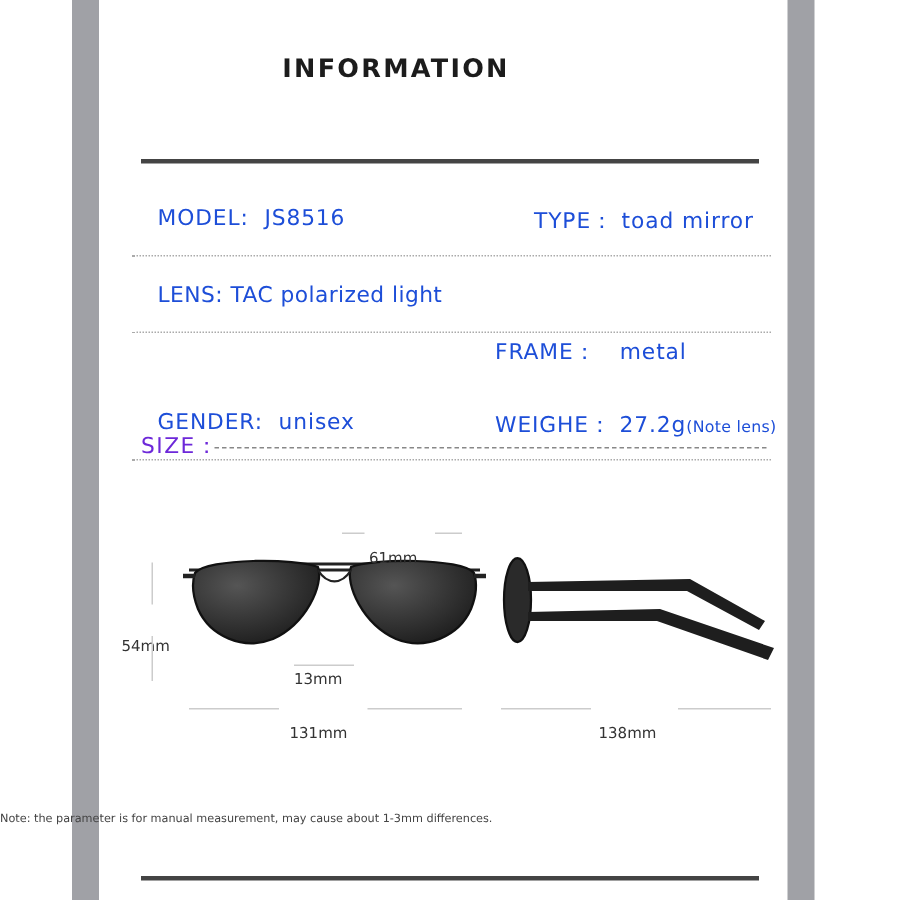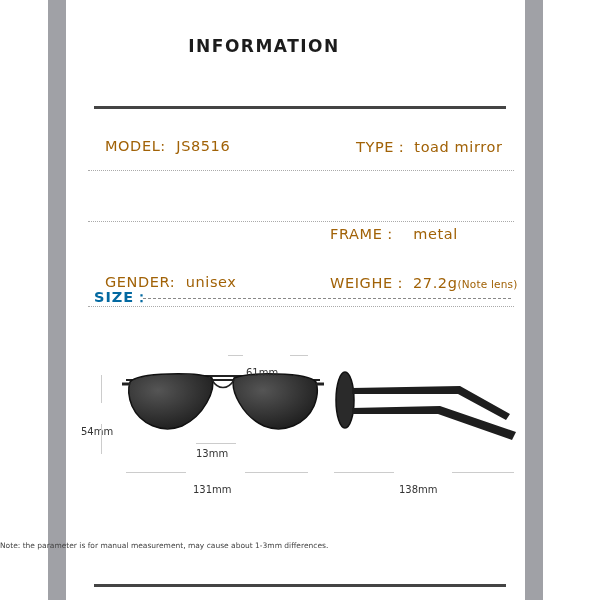--- a/index.html
+++ b/index.html
@@ -3,23 +3,23 @@
 <meta charset="utf-8">
 <style>
   html,body{margin:0;padding:0;}
   body{width:600px;height:600px;background:#ffffff;position:relative;overflow:hidden;font-family:"DejaVu Sans","Liberation Sans",sans-serif;color:#333;}
   .sidebar{position:absolute;top:0;height:600px;background:#a0a1a6;}
   .sidebar.left{left:48px;width:18px;}
   .sidebar.right{left:525px;width:18px;}
   .title{position:absolute;top:36px;left:0;width:528px;text-align:center;font-weight:bold;font-size:17px;letter-spacing:1.5px;color:#1c1c1c;}
   .rule{position:absolute;left:94px;width:412px;height:3px;background:#444;}
   .row{position:absolute;left:88px;width:430px;height:40px;}
-  .row .cell{position:absolute;top:0;font-size:14.5px;color:#a16207;letter-spacing:0.6px;white-space:nowrap;text-align:right;}
+  .row .cell{position:absolute;top:0;font-size:14.5px;color:#1d4ed8;letter-spacing:0.6px;white-space:nowrap;text-align:right;}
   .row .dots{position:absolute;left:0;top:32px;width:426px;border-top:1px dotted #aaa;}
-  .size-row{position:absolute;left:94px;top:288px;font-size:14.5px;letter-spacing:1px;color:#0369a1;font-weight:bold;}
+  .size-row{position:absolute;left:94px;top:288px;font-size:14.5px;letter-spacing:1px;color:#6d28d9;}
   .size-dash{position:absolute;left:143px;top:298px;width:368px;border-top:1px dashed #888;}
   .small{font-size:10.5px;letter-spacing:0.2px;}
   .dim{position:absolute;font-size:10px;color:#333;white-space:nowrap;margin-top:20px;}
   .hline{position:absolute;height:0;border-top:1px solid #ccc;}
   .vline{position:absolute;width:0;border-left:1px solid #ccc;}
   .note{position:absolute;top:541px;left:0;width:600px;font-size:7.5px;color:#444;}
 </style>
 </head>
 <body>
 
@@ -29,20 +29,21 @@
 <div class="title">INFORMATION</div>
 <div class="rule" style="top:106px;"></div>
 
 <div class="row" style="top:138px;">
   <span class="cell" style="left:17px;"><span>MODEL:</span>&nbsp; <span>JS8516</span></span>
   <span class="cell" style="left:232px;margin-left:36px;"><span>TYPE：</span> <span>toad mirror</span></span>
   <div class="dots"></div>
 </div>
 
 <div class="row" style="top:189px;">
+  <span class="cell" style="left:17px;letter-spacing:0.3px;"><span>LENS:</span> <span>TAC polarized light</span></span>
   <span class="cell" style="left:242px;margin-top:36px;"><span>FRAME：</span>&nbsp;&nbsp; <span>metal</span></span>
   <div class="dots"></div>
 </div>
 
 <div class="row" style="top:238px;margin-top:36px;">
   <span class="cell" style="left:17px;"><span>GENDER:</span>&nbsp; <span>unisex</span></span>
   <span class="cell" style="left:242px;"><span>WEIGHE：</span> <span>27.2g</span><span class="small">(Note lens)</span></span>
   <div class="dots"></div>
 </div>
 

